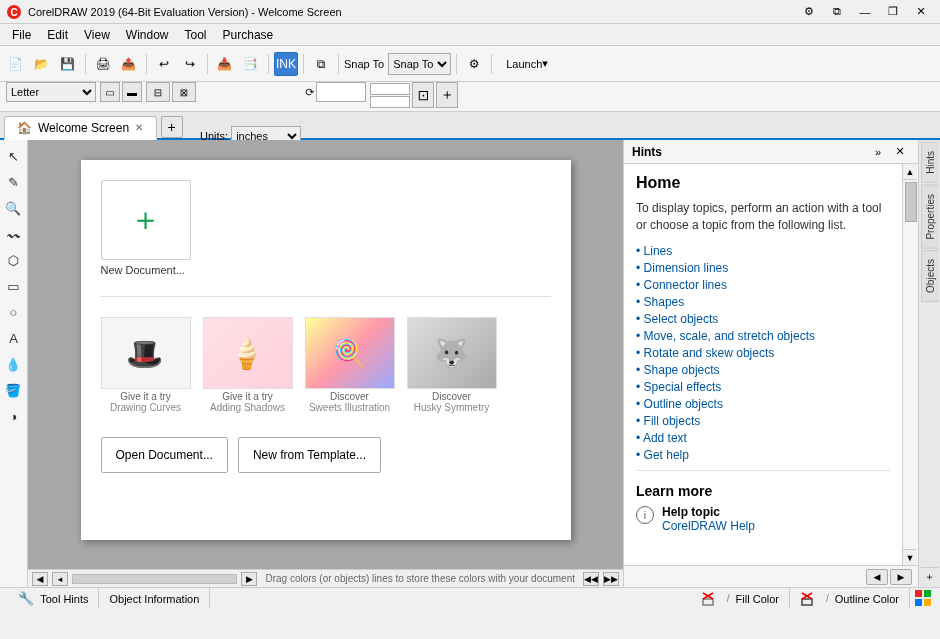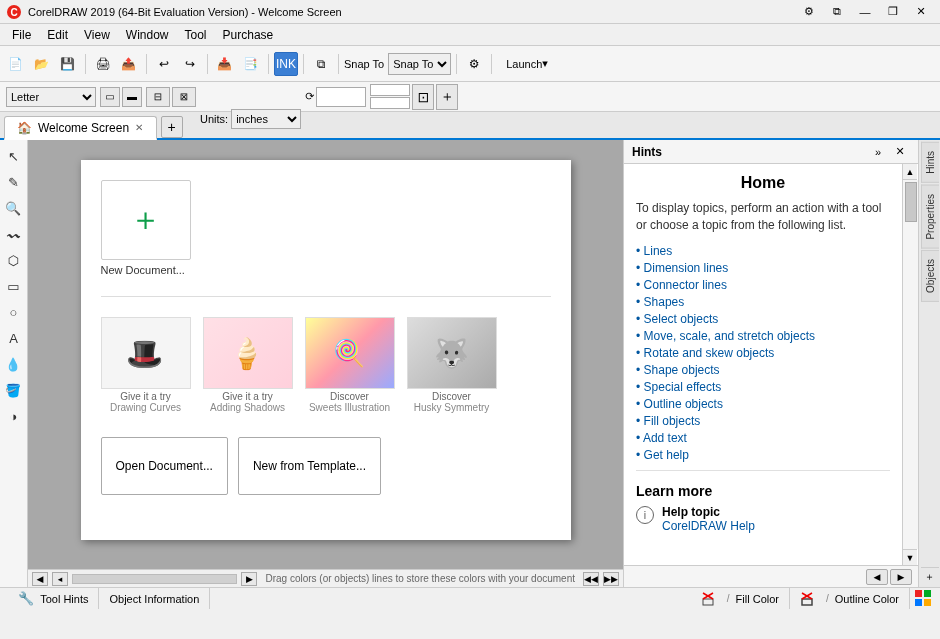--- a/index.html
+++ b/index.html
@@ -57,21 +57,21 @@
       font-size: 12px; border-radius: 2px;
     }
     .toolbar-btn.active { background: #3b7fd4; color: white; border-color: #2a6cbf; }
     .toolbar-sep { width: 1px; height: 20px; background: #ccc; margin: 0 3px; }
 
     
     .propbar {
       background: #f5f5f5;
       height: 30px;
       display: flex;
-      align-items: center;
+      align-items: flex-start;
       padding: 0 6px;
       border-bottom: 1px solid #ccc;
       gap: 4px;
       font-size: 11px;
     }
     .prop-input {
       height: 20px; border: 1px solid #aaa; padding: 0 4px; font-size: 11px; width: 80px;
     }
 
     
@@ -138,21 +138,21 @@
     .gallery { display: flex; gap: 12px; }
     .gallery-item { display: flex; flex-direction: column; align-items: center; cursor: pointer; }
     .gallery-thumb {
       width: 90px; height: 72px; border: 1px solid #ddd; background: #f8f8f8;
       display: flex; align-items: center; justify-content: center; overflow: hidden;
     }
     .gallery-label { font-size: 10px; color: #666; text-align: center; margin-top: 2px; }
     .gallery-sublabel { font-size: 10px; color: #888; text-align: center; }
     .btn-row { display: flex; gap: 10px; margin-top: 8px; }
     .action-btn {
-      padding: 21px 14px; border: 1px solid #aaa; background: white;
+      padding: 10px 14px; border: 1px solid #aaa; background: white;
       cursor: pointer; font-size: 12px; border-radius: 2px;
     }
 
     
     .hints-panel {
       width: 295px;
       background: white;
       border-left: 1px solid #ccc;
       display: flex;
       flex-direction: column;
@@ -172,21 +172,21 @@
     .hints-header-btn {
       width: 20px; height: 18px; border: none; background: transparent;
       cursor: pointer; font-size: 11px; display: flex; align-items: center; justify-content: center;
     }
     .hints-body {
       flex: 1;
       padding: 10px 12px;
       overflow-y: auto;
       font-size: 12px;
     }
-    .hints-title { font-size: 16px; font-weight: bold; margin-bottom: 8px; color: #000; text-align: center; }
+    .hints-title { font-size: 16px; font-weight: bold; margin-bottom: 8px; color: #000; }
     .hints-desc { font-size: 12px; color: #333; margin-bottom: 10px; line-height: 1.4; }
     .hint-link {
       display: block; color: #0056a0; text-decoration: none; margin: 3px 0;
       font-size: 12px; cursor: pointer;
     }
     .hint-link::before { content: '• '; color: #0056a0; }
     .hints-section-title { font-size: 14px; font-weight: bold; margin: 12px 0 6px; color: #000; }
     .hints-divider { height: 1px; background: #e0e0e0; margin: 8px 0; }
     .learn-more-item {
       display: flex; align-items: flex-start; gap: 8px; margin-bottom: 6px;

